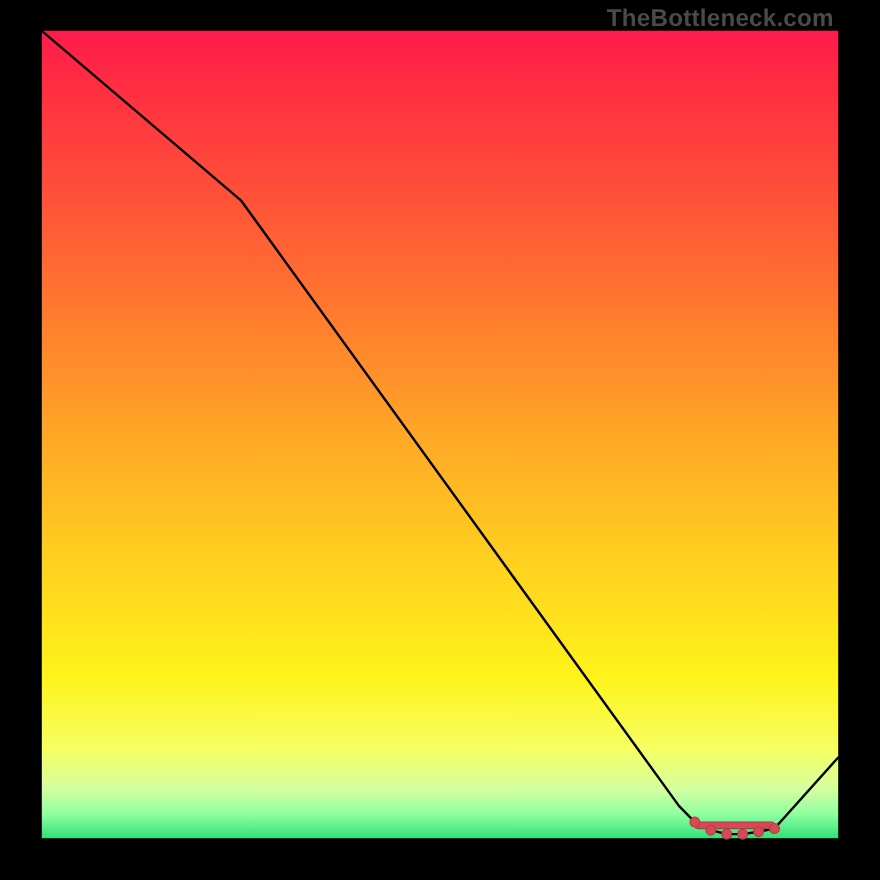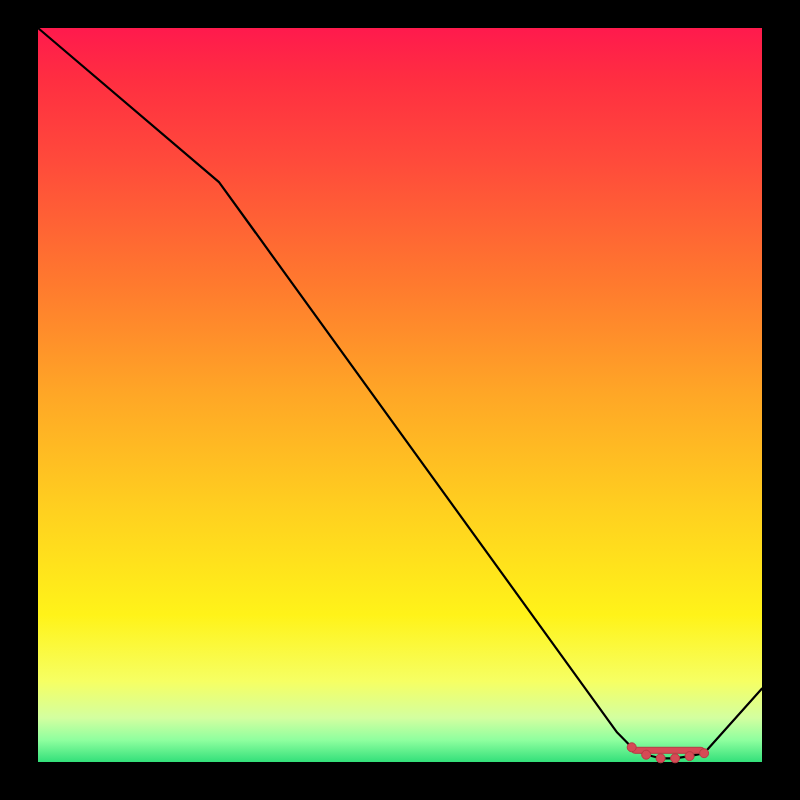--- a/index.html
+++ b/index.html
@@ -73,20 +73,21 @@
     fill: #d64a55;
     stroke: #b83a45;
     stroke-width: 1;
   }
 </style>
 </head>
 <body>
 
 <div class="frame">
 
+  <div class="watermark">TheBottleneck.com</div>
 
   <div class="plot-area">
     <svg class="overlay" viewBox="0 0 724 734">
       <path id="curve-path" class="curve" d="M0.0 0.0 L181.0 154.1 L579.2 704.6 L593.7 719.3 L608.2 726.7 L622.6 730.3 L637.1 730.3 L651.6 728.1 L666.1 725.2 L724.0 660.6"></path>
       <g id="markers-group">
           <rect x="593.7" y="719.3" width="72.4" height="6" rx="3" class="marker-bar"></rect>
           <circle cx="593.7" cy="719.3" r="4.5" class="marker"></circle>
           <circle cx="608.2" cy="726.7" r="4.5" class="marker"></circle>
           <circle cx="622.6" cy="730.3" r="4.5" class="marker"></circle>
           <circle cx="637.1" cy="730.3" r="4.5" class="marker"></circle>

